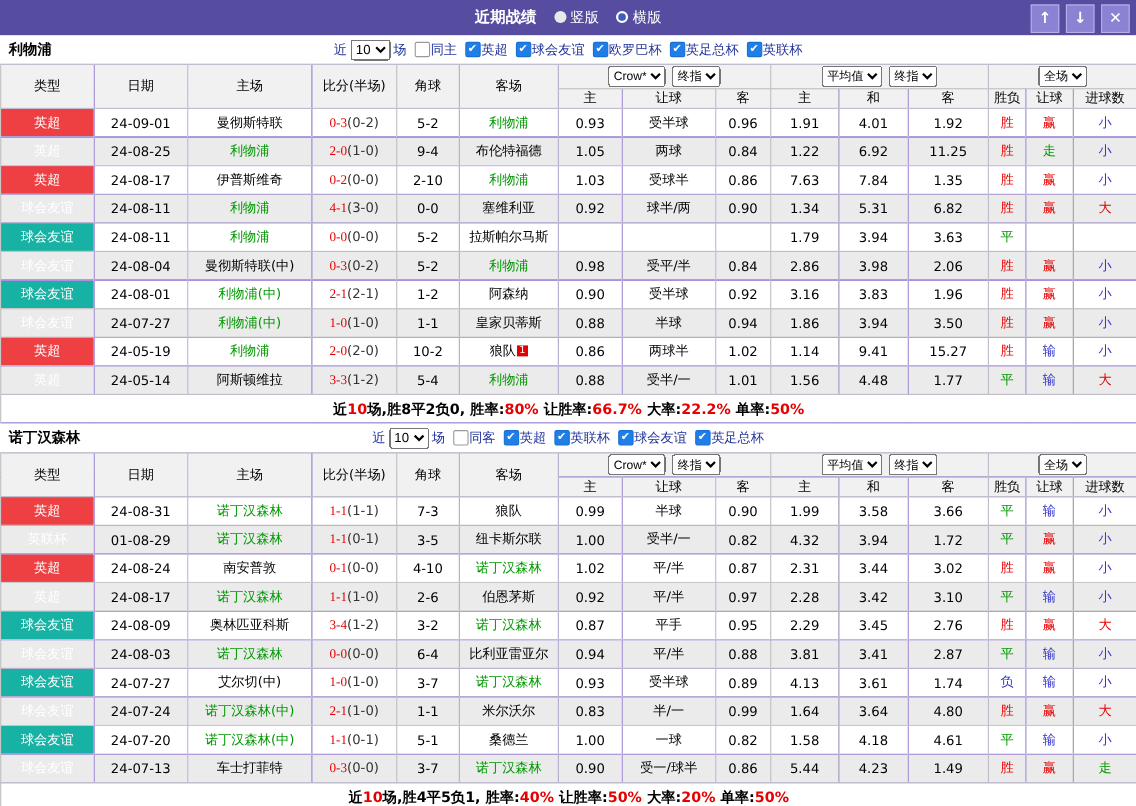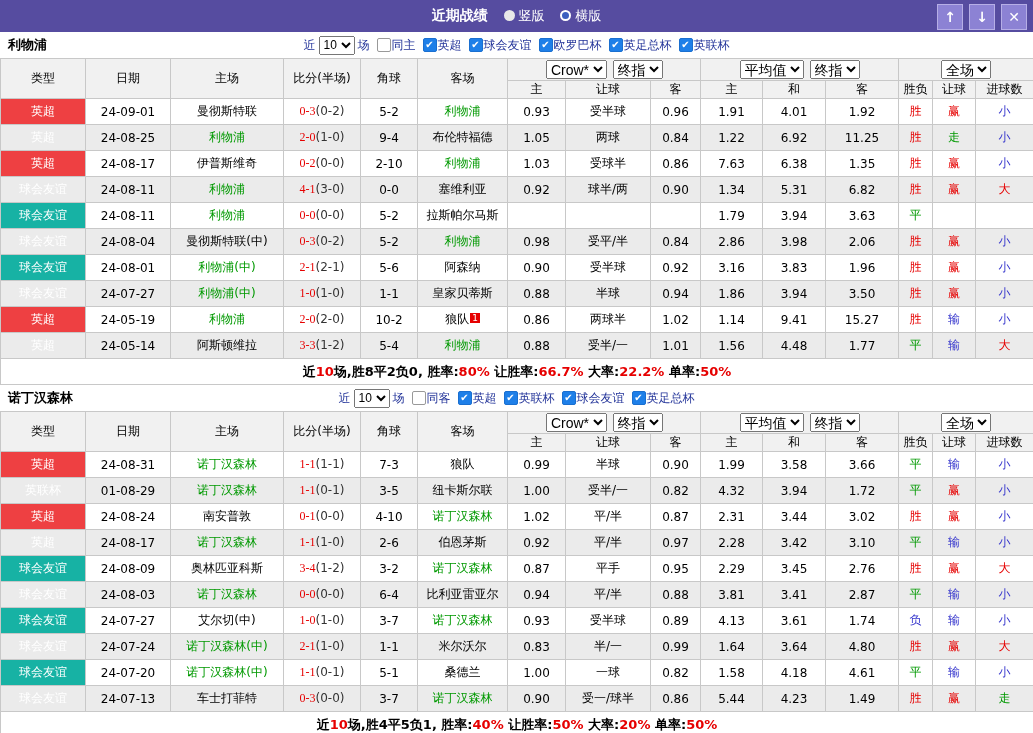--- a/index.html
+++ b/index.html
@@ -22,21 +22,21 @@
   .count-select{font-size:12px;height:19px;margin:0 3px;}
   .cb-item{display:inline-flex;align-items:center;cursor:pointer;}
   .cb{display:inline-block;box-sizing:border-box;width:14px;height:14px;border:1px solid #999;border-radius:2px;background:#fff;margin:0 1px 0 7px;line-height:12px;font-size:10px;text-align:center;color:#fff;}
   .cb.checked{background:#1E7FE8;border-color:#1A6FD0;}
   
   .grid{border-collapse:collapse;table-layout:fixed;width:1033px;}
   .grid th,.grid td{border:1px solid #C8C8C8;text-align:center;white-space:nowrap;overflow:hidden;padding:0;font-size:12px;}
   .grid thead th{background:#F1F1F1;font-weight:normal;color:#000;}
   .hrow1 th{height:21px;}
   .hrow2 th{height:16px;}
-  .hdr-select{font-size:14px;height:19px;margin:0 3px;text-align:center;}
+  .hdr-select{font-size:11px;height:19px;margin:0 3px;}
   .grid tbody td{height:25px;background:#fff;}
   td.c-asian{background:#FCF7EE;}
   td.c-euro{background:#EDF6FA;}
   tr.alt td{background:#EBEBEB !important;}
   td.badge{color:#fff;}
   .focus{color:#009900;}
   .score{color:#E60000;font-family:Liberation Serif, serif;}
   .half{color:#333;}
   .redcard{background:#E60000;color:#fff;font-size:9px;padding:0 2px;margin-left:1px;vertical-align:2px;}
   td.summary{font-weight:bold;font-size:13px;background:#fff;}
@@ -179,21 +179,21 @@
               <td class="badge" style="background: rgb(238, 64, 66);">英超</td>
               <td>24-08-17</td>
               <td><span>伊普斯维奇</span></td>
               <td><span class="score">0-2</span><span class="half">(0-0)</span></td>
               <td>2-10</td>
               <td><span class="focus">利物浦</span></td>
               <td class="c-asian">1.03</td>
               <td class="c-asian">受球半</td>
               <td class="c-asian">0.86</td>
               <td class="c-euro">7.63</td>
-              <td class="c-euro">6.38</td>
+              <td class="c-euro">7.84</td>
               <td class="c-euro">1.35</td>
               <td style="color: rgb(230, 0, 0);">胜</td>
               <td style="color: rgb(230, 0, 0);">赢</td>
               <td style="color: rgb(51, 51, 204);">小</td>
             </tr>
             <tr class="alt">
               <td class="badge" style="background: rgb(23, 178, 164);">球会友谊</td>
               <td>24-08-11</td>
               <td><span class="focus">利物浦</span></td>
               <td><span class="score">4-1</span><span class="half">(3-0)</span></td>
@@ -241,21 +241,21 @@
               <td class="c-euro">2.06</td>
               <td style="color: rgb(230, 0, 0);">胜</td>
               <td style="color: rgb(230, 0, 0);">赢</td>
               <td style="color: rgb(51, 51, 204);">小</td>
             </tr>
             <tr>
               <td class="badge" style="background: rgb(23, 178, 164);">球会友谊</td>
               <td>24-08-01</td>
               <td><span class="focus">利物浦(中)</span></td>
               <td><span class="score">2-1</span><span class="half">(2-1)</span></td>
-              <td>5-6</td>
+              <td>1-2</td>
               <td><span>阿森纳</span></td>
               <td class="c-asian">0.90</td>
               <td class="c-asian">受半球</td>
               <td class="c-asian">0.92</td>
               <td class="c-euro">3.16</td>
               <td class="c-euro">3.83</td>
               <td class="c-euro">1.96</td>
               <td style="color: rgb(230, 0, 0);">胜</td>
               <td style="color: rgb(230, 0, 0);">赢</td>
               <td style="color: rgb(51, 51, 204);">小</td>

